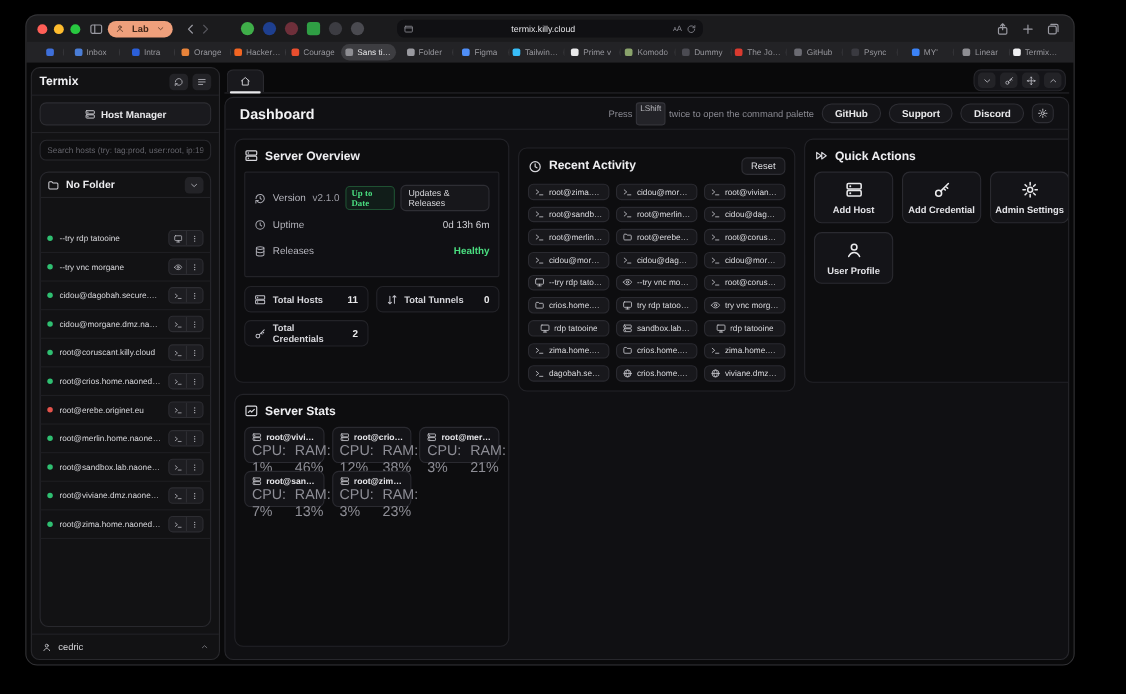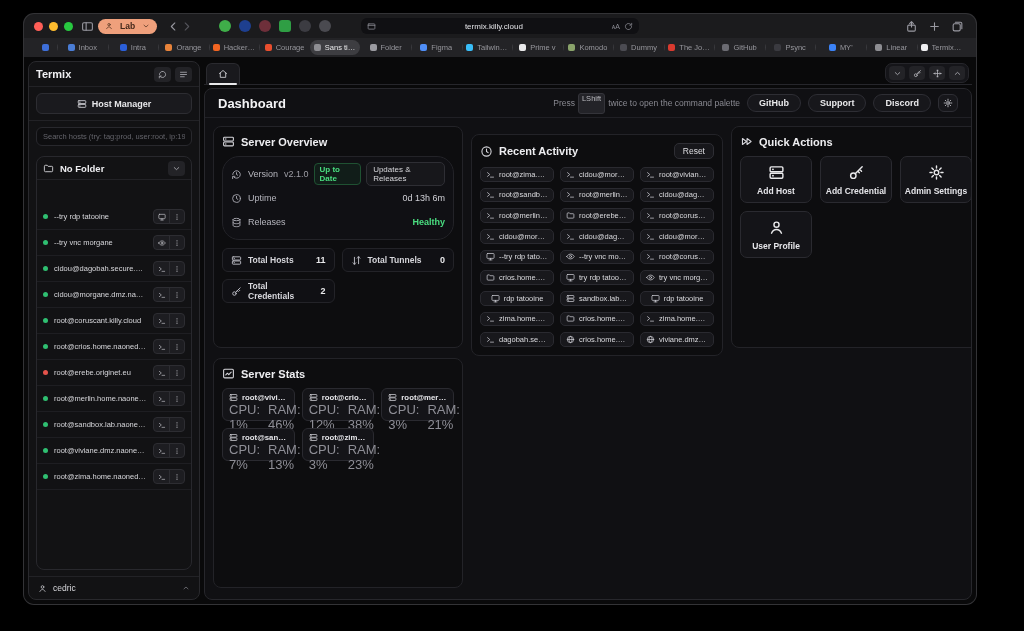--- a/index.html
+++ b/index.html
@@ -116,30 +116,30 @@
   #card-overview { left:8px;  top:8px;   width:250px; height:222px; }
   #card-activity { left:266px; top:16px;  width:252px; height:222px; }
   #card-actions  { left:526px; top:8px;  width:250px; height:222px; }
   #card-stats    { left:8px;  top:240px; width:250px; height:230px; }
   .card-header { display:flex; align-items:center; gap:6px; margin-bottom:8px; flex:none; }
   .c-icon { width:13px; height:13px; color:#d6d6db; flex:none; }
   .card-title { font-size:11px; font-weight:700; color:#eeeef1; }
   .reset-btn { margin-left:auto; height:16px; border:1px solid #2e2e34; background:#17171b; border-radius:5px;
     font-size:8.5px; color:#dfdfe3; padding:0 8px; display:flex; align-items:center; }
 
-  .overview-panel { border:1px solid #232328; border-radius:17px; padding:5px 0; background:#101014; flex:none; }
+  .overview-panel { border:1px solid #232328; border-radius:2px; padding:11px 0; background:#101014; flex:none; }
   .ov-row { height:24px; display:flex; align-items:center; gap:6px; padding:0 8px; }
   .ov-icon { width:11px; height:11px; color:#a9a9b1; flex:none; }
   .ov-label { font-size:9px; color:#b5b5bd; }
   .ov-right { margin-left:auto; display:flex; align-items:center; gap:5px; }
   .ov-value { font-size:9px; color:#9d9da5; }
   .ov-value.light { color:#d0d0d6; }
   .ov-value.green { color:#4ade80; font-weight:700; }
   .badge-green { font-size:8px; color:#4ade80; border:1px solid #1f5132; background:rgba(34,197,94,.08);
-    padding:1px 5px; border-radius:4px; font-weight:700; }
+    padding:1px 5px; border-radius:4px; font-weight:700;font-family:Liberation Serif, serif; }
   .ov-btn { font-size:8px; color:#d7d7db; border:1px solid #2e2e34; background:#17171b; padding:2px 6px; border-radius:5px; }
 
   .stat-grid { display:grid; grid-template-columns:1fr 1fr; gap:7px; margin-top:8px; }
   .stat-tile { height:24px; border:1px solid #232328; border-radius:6px; background:#101014;
     display:flex; align-items:center; gap:6px; padding:0 8px; }
   .stat-icon { width:11px; height:11px; color:#c1c1c9; flex:none; }
   .stat-label { font-size:8.5px; color:#d6d6db; font-weight:600; }
   .stat-value { margin-left:auto; font-size:9px; color:#e9e9eb; font-weight:700; }
 
   .chip-grid { flex:1; display:grid; grid-template-columns:repeat(3,1fr); grid-auto-rows:1fr; gap:6px; }

